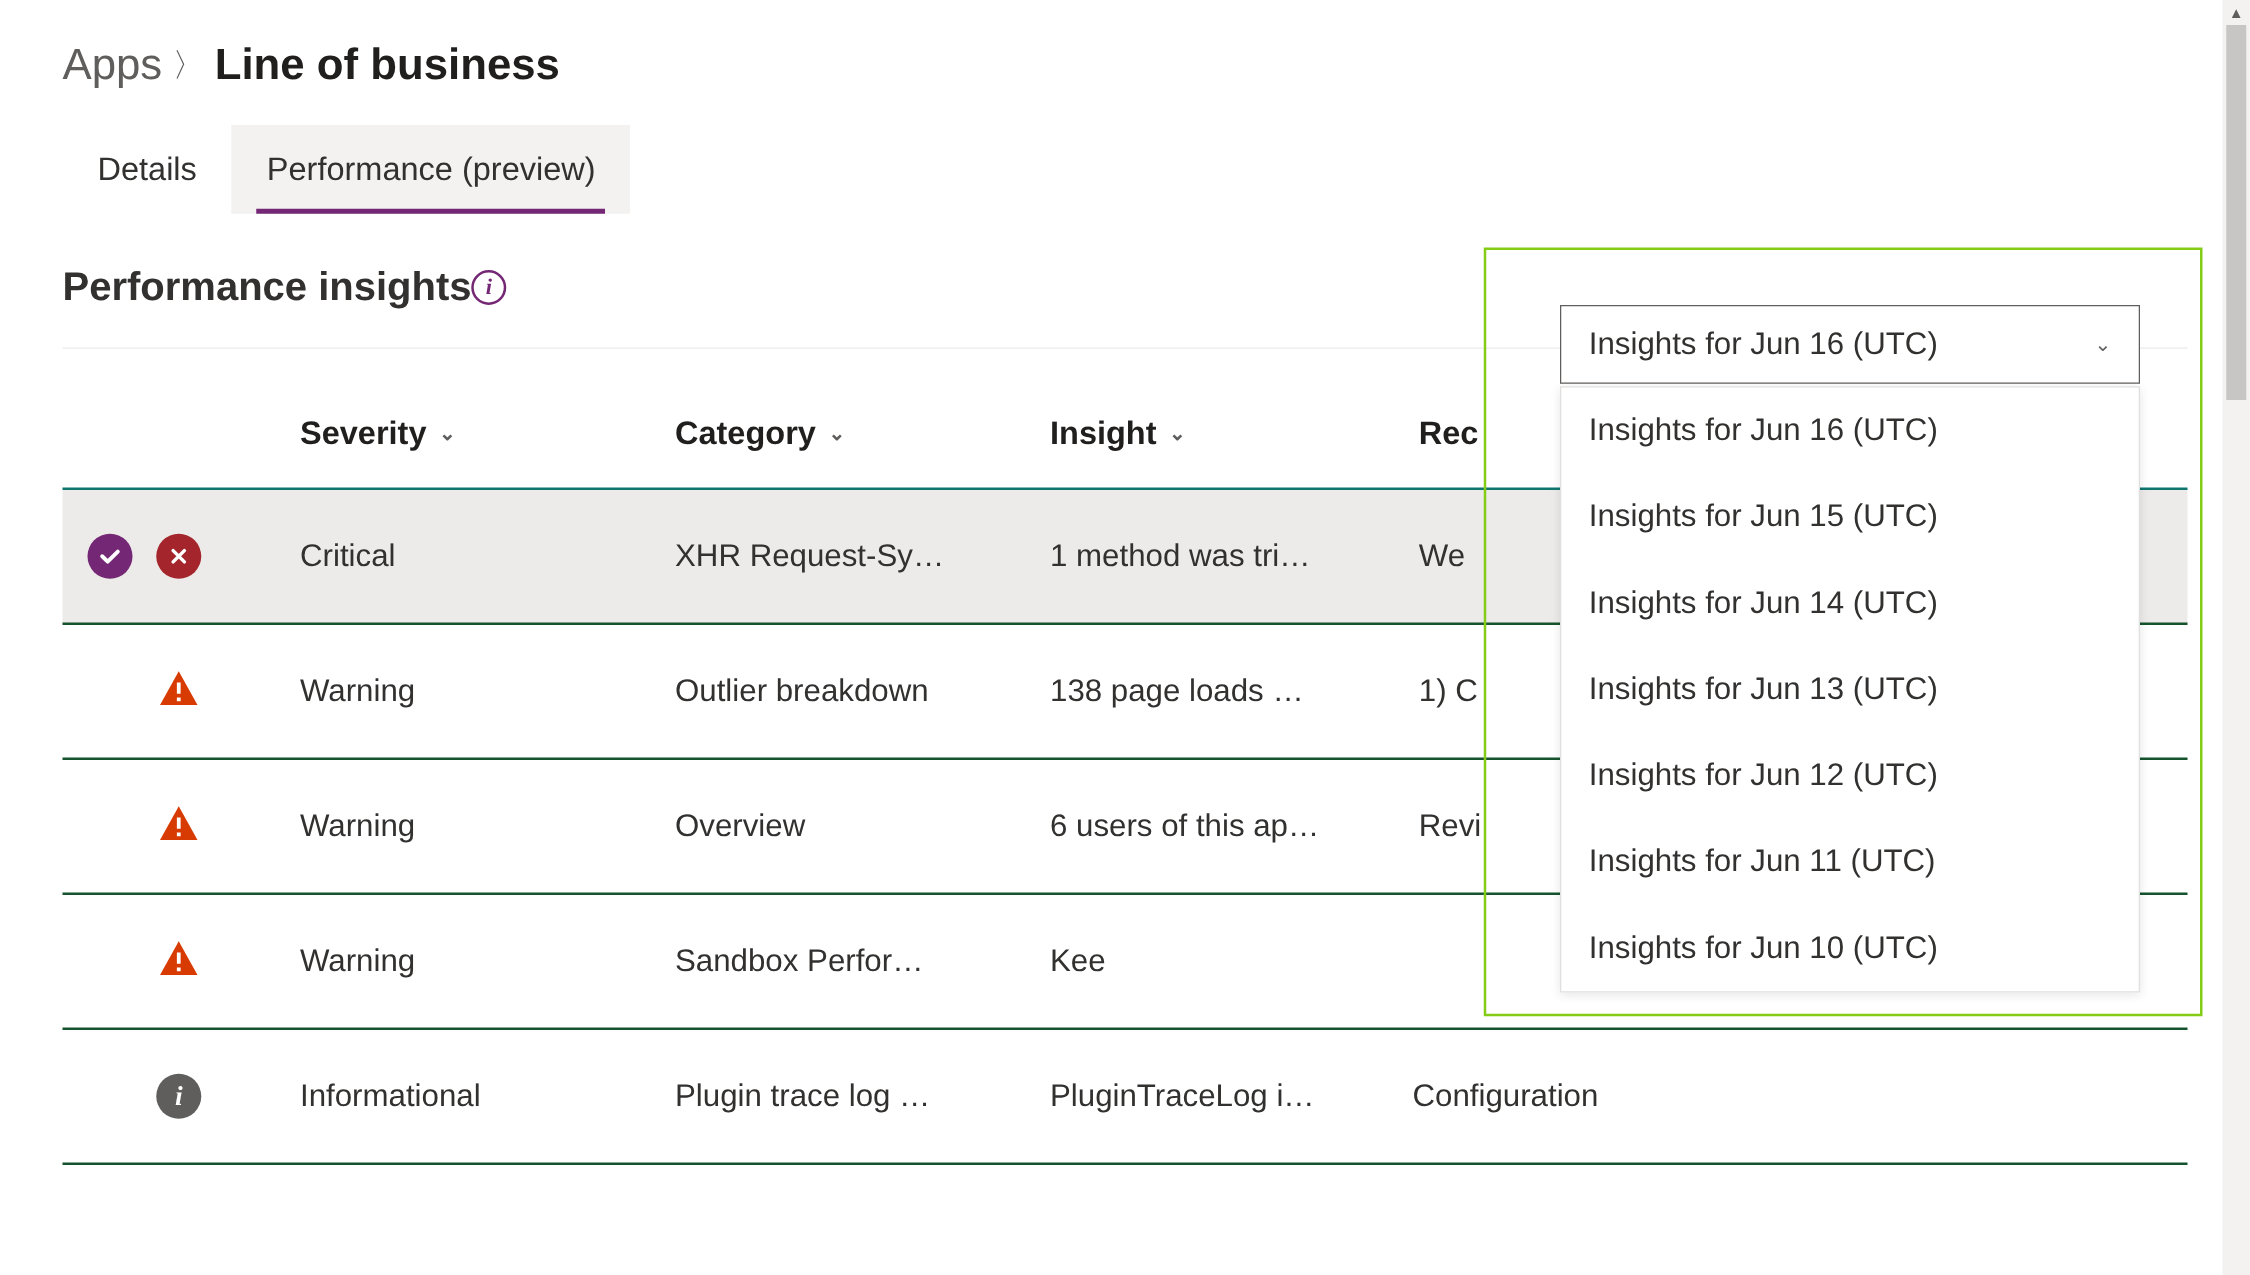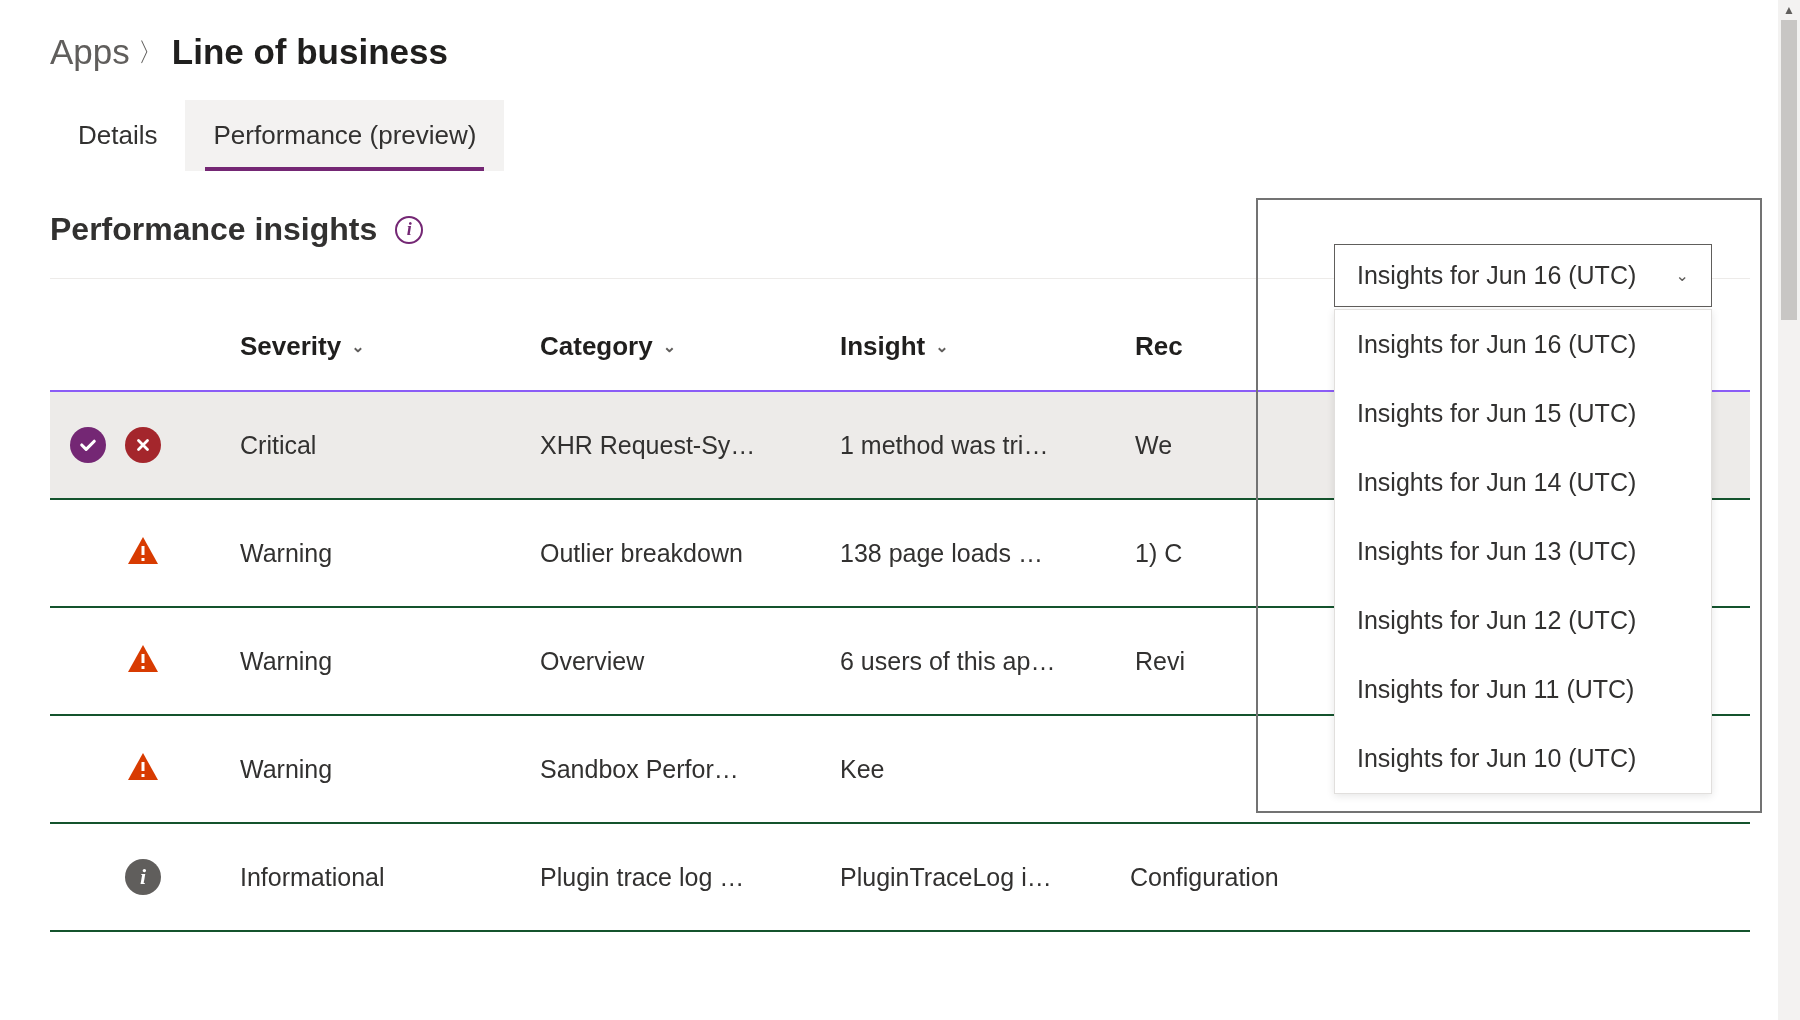--- a/index.html
+++ b/index.html
@@ -61,21 +61,20 @@
       position: absolute;
       bottom: 0;
       left: 20px;
       right: 20px;
       height: 4px;
       background: #742774;
     }
     .section-header {
       display: flex;
       align-items: center;
-      gap: 18px;
       margin-bottom: 0;
       padding-bottom: 30px;
     }
     .section-title {
       font-size: 32px;
       font-weight: 600;
       color: #323130;
     }
     .info-icon {
       width: 28px;
@@ -88,23 +87,23 @@
       color: #742774;
       font-size: 18px;
       font-weight: 600;
       font-style: italic;
       font-family: Georgia, serif;
     }
     .date-picker-wrap {
       position: absolute;
       top: 198px;
       right: 38px;
-      width: 506px;
-      border: 2px solid #737373;
-      padding: 44px 48px 12px 76px;
+      width: 575px;
+      border: 2px solid #84cc16;
+      padding: 44px 48px 12px 59px;
       height: 615px;
     }
     .date-picker-select {
       width: 100%;
       height: 63px;
       border: 1.5px solid #605e5c;
       background: #ffffff;
       display: flex;
       align-items: center;
       justify-content: space-between;
@@ -134,21 +133,21 @@
       border: none;
       border-top: 1.5px solid #edebe9;
       margin: 0 0 0 0;
     }
     .table {
       width: 100%;
     }
     .table-header {
       display: flex;
       padding: 52px 0 28px 0;
-      border-bottom: 2px solid #8b5cf6;
+      border-bottom: 2px solid #0f766e;
     }
     .col-check {
       width: 75px;
     }
     .col-icon {
       width: 115px;
     }
     .col-severity {
       width: 300px;
     }

